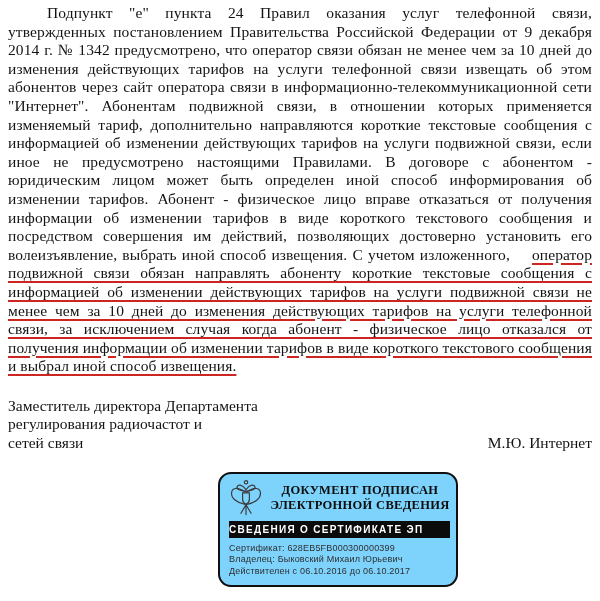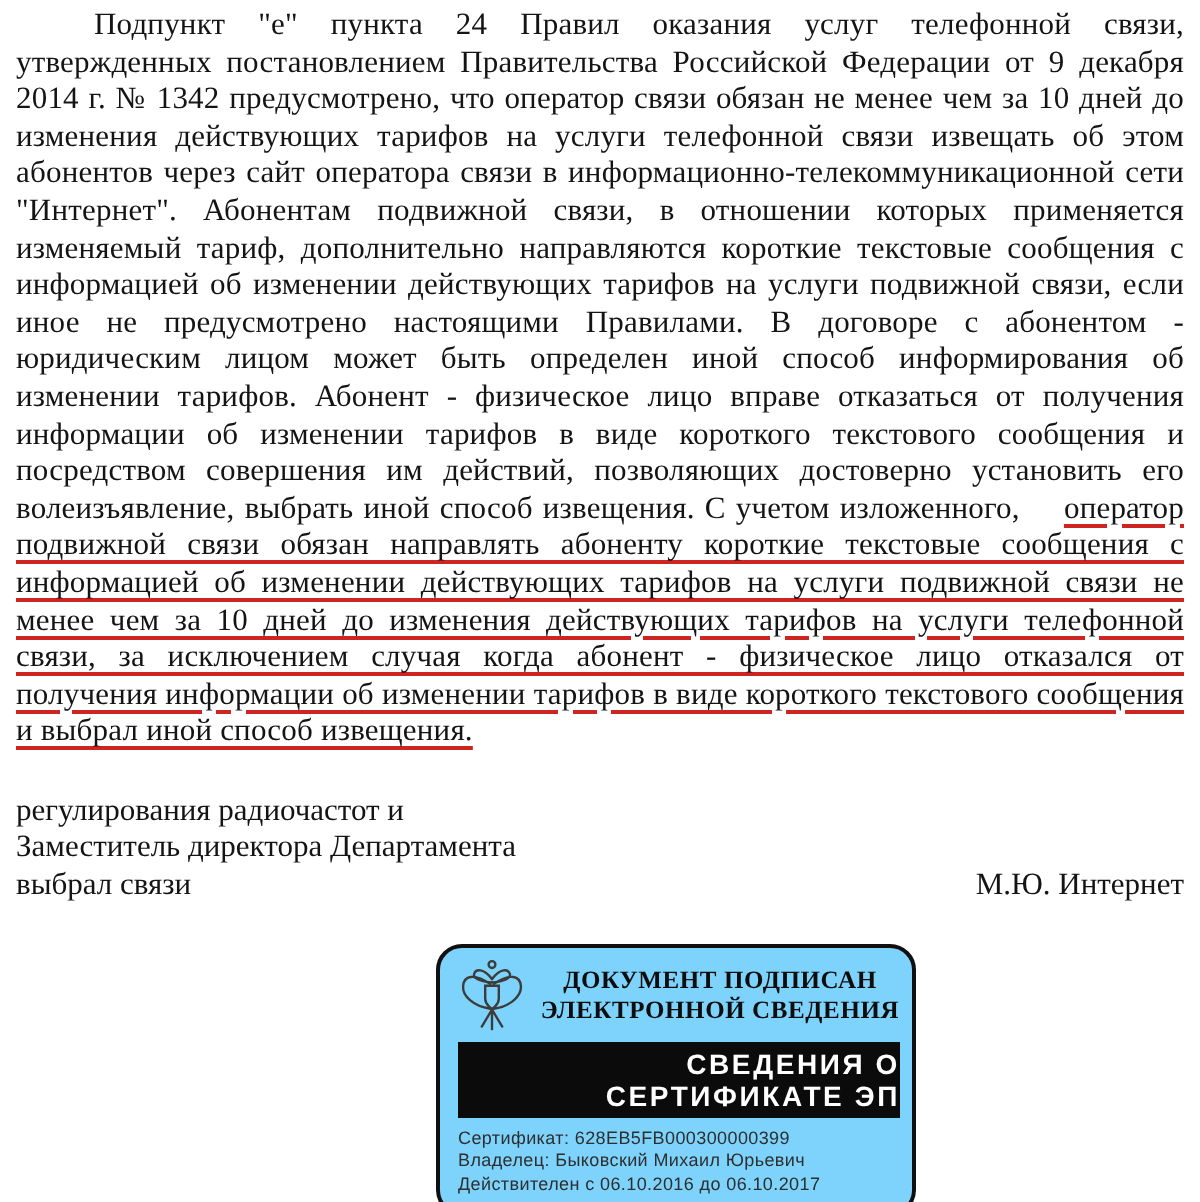--- a/index.html
+++ b/index.html
@@ -71,47 +71,47 @@
     font-size: 12.5px;
     line-height: 15px;
     letter-spacing: 0.3px;
     color: #0d0d0d;
   }
   .stamp-banner {
     margin-top: 4px;
     background: #0b0b0b;
     color: #ffffff;
     font-family: "Liberation Sans", sans-serif;
-    font-size: 14px;
+    font-size: 10px;
     font-weight: bold;
     letter-spacing: 1.3px;
-    text-align: right;
+    text-align: left;
     padding: 3px 0 3px 0;
   }
   .stamp-lines {
     margin-top: 5px;
     font-family: "Liberation Sans", sans-serif;
     font-size: 9px;
     line-height: 11.5px;
     color: #2e2e2e;
     letter-spacing: 0.2px;
   }
 </style>
 </head>
 <body>
 
 <div class="page">
 
   <p class="body-text"><span>Подпункт "е" пункта 24 Правил оказания услуг телефонной связи, утвержденных постановлением Правительства Российской Федерации от 9 декабря 2014 г. № 1342 предусмотрено, что оператор связи обязан не менее чем за 10 дней до изменения действующих тарифов на услуги телефонной связи извещать об этом абонентов через сайт оператора связи в информационно-телекоммуникационной сети "Интернет". Абонентам подвижной связи, в отношении которых применяется изменяемый тариф, дополнительно направляются короткие текстовые сообщения с информацией об изменении действующих тарифов на услуги подвижной связи, если иное не предусмотрено настоящими Правилами. В договоре с абонентом - юридическим лицом может быть определен иной способ информирования об изменении тарифов. Абонент - физическое лицо вправе отказаться от получения информации об изменении тарифов в виде короткого текстового сообщения и посредством совершения им действий, позволяющих достоверно установить его волеизъявление, выбрать иной способ извещения. С учетом изложенного, </span><span class="red-underline">оператор подвижной связи обязан направлять абоненту короткие текстовые сообщения с информацией об изменении действующих тарифов на услуги подвижной связи не менее чем за 10 дней до изменения действующих тарифов на услуги телефонной связи, за исключением случая когда абонент - физическое лицо отказался от получения информации об изменении тарифов в виде короткого текстового сообщения и выбрал иной способ извещения.</span></p>
 
   <div class="signoff">
     <div class="signoff-left">
+      <div>Заместитель директора  Департамента</div>
       <div>регулирования радиочастот  и</div>
-      <div>Заместитель директора  Департамента</div>
-      <div>выбрал связи</div>
+      <div>сетей связи</div>
     </div>
     <div class="signoff-name">М.Ю. Интернет</div>
   </div>
 
   <div class="stamp-row">
     <div class="stamp">
 
       <div class="stamp-header">
         <span class="eagle">
           <svg viewBox="0 0 40 44" width="34" height="38" xmlns="http://www.w3.org/2000/svg">

